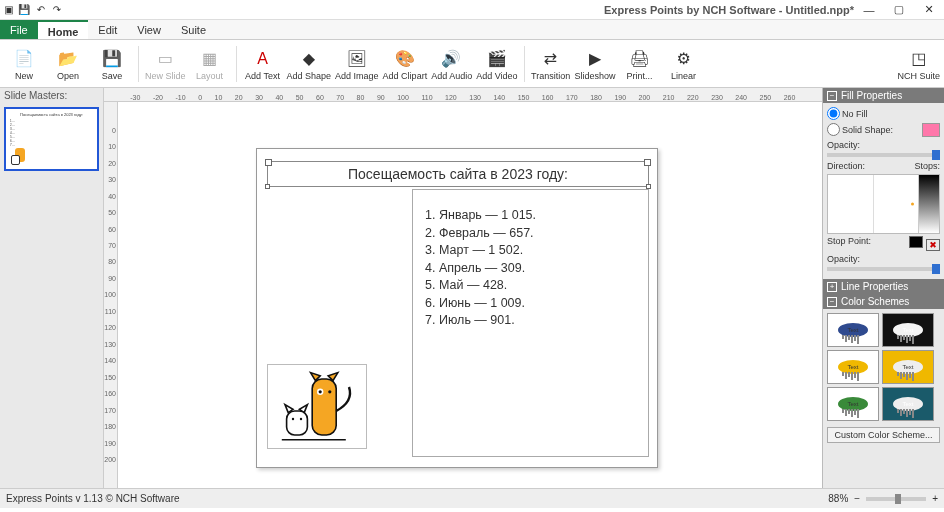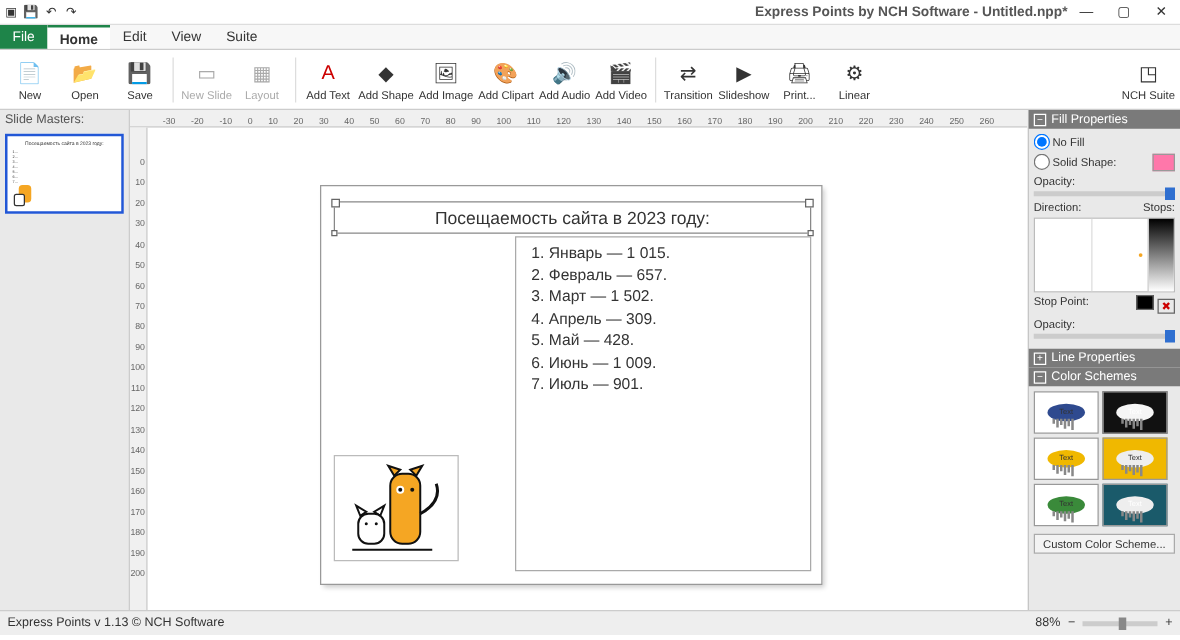--- a/index.html
+++ b/index.html
@@ -38,21 +38,21 @@
 .ruler-h { position: absolute; top: 0; left: 0; right: 0; height: 14px; background: #f0f0f0; border-bottom: 1px solid #ccc; font-size: 7px; color: #666; display:flex; justify-content:space-around; align-items:flex-end; padding:0 20px;}
 .ruler-v { position: absolute; top: 14px; left: 0; bottom: 0; width: 14px; background: #f0f0f0; border-right: 1px solid #ccc; font-size: 7px; color: #666; display:flex; flex-direction:column; justify-content:space-around; align-items:flex-end; padding:20px 1px;}
 
 .slide { position: absolute; left: 152px; top: 60px; width: 402px; height: 320px; background: #fff; border: 1px solid #999; box-shadow: 2px 2px 4px rgba(0,0,0,0.2); }
 .textbox-title { position: absolute; left: 10px; top: 12px; right: 8px; height: 26px; border: 1px solid #888; display: flex; align-items: center; justify-content: center; }
 .textbox-title::before, .textbox-title::after { content:""; position:absolute; width:5px; height:5px; border:1px solid #666; background:#fff; }
 .textbox-title::before { left:-3px; top:-3px; } .textbox-title::after { right:-3px; top:-3px; }
 .handle-bl, .handle-br { position:absolute; width:5px; height:5px; border:1px solid #666; background:#fff; bottom:-3px;}
 .handle-bl{left:-3px;} .handle-br{right:-3px;}
 .slide-title { font-size: 14px; }
-.textbox-body { position: absolute; left: 155px; top: 40px; right: 8px; bottom: 10px; border: 1px solid #aaa; padding: 4px 8px; font-size: 12.5px; line-height: 1.4; }
+.textbox-body { position: absolute; left: 155px; top: 40px; right: 8px; bottom: 10px; border: 1px solid #aaa; padding: 17px 8px; font-size: 12.5px; line-height: 1.4; }
 .clipart { position: absolute; left: 10px; bottom: 18px; width: 100px; height: 85px; border: 1px solid #bbb; display:flex; align-items:center; justify-content:center; }
 .clipart svg { width: 80px; height: 76px; }
 
 .rightpanel { width: 122px; background: #e9e9e9; border-left: 1px solid #bbb; font-size: 10px; color: #333; }
 .rp-hdr { background: #7a7a7a; color: #fff; padding: 2px 4px; font-size: 10px; display: flex; align-items: center; gap: 4px; }
 .rp-hdr .boxicon { width:10px; height:10px; border:1px solid #fff; display:inline-flex; align-items:center; justify-content:center; font-size:8px;}
 .rp-body { padding: 4px; }
 .rp-row { display: flex; align-items: flex-start; justify-content: space-between; margin-bottom: 3px; font-size: 9px; }
 .rp-row label { display: flex; align-items: center; gap: 2px; }
 .colorchip { width: 18px; height: 14px; border: 1px solid #999; background: #f7a; }

